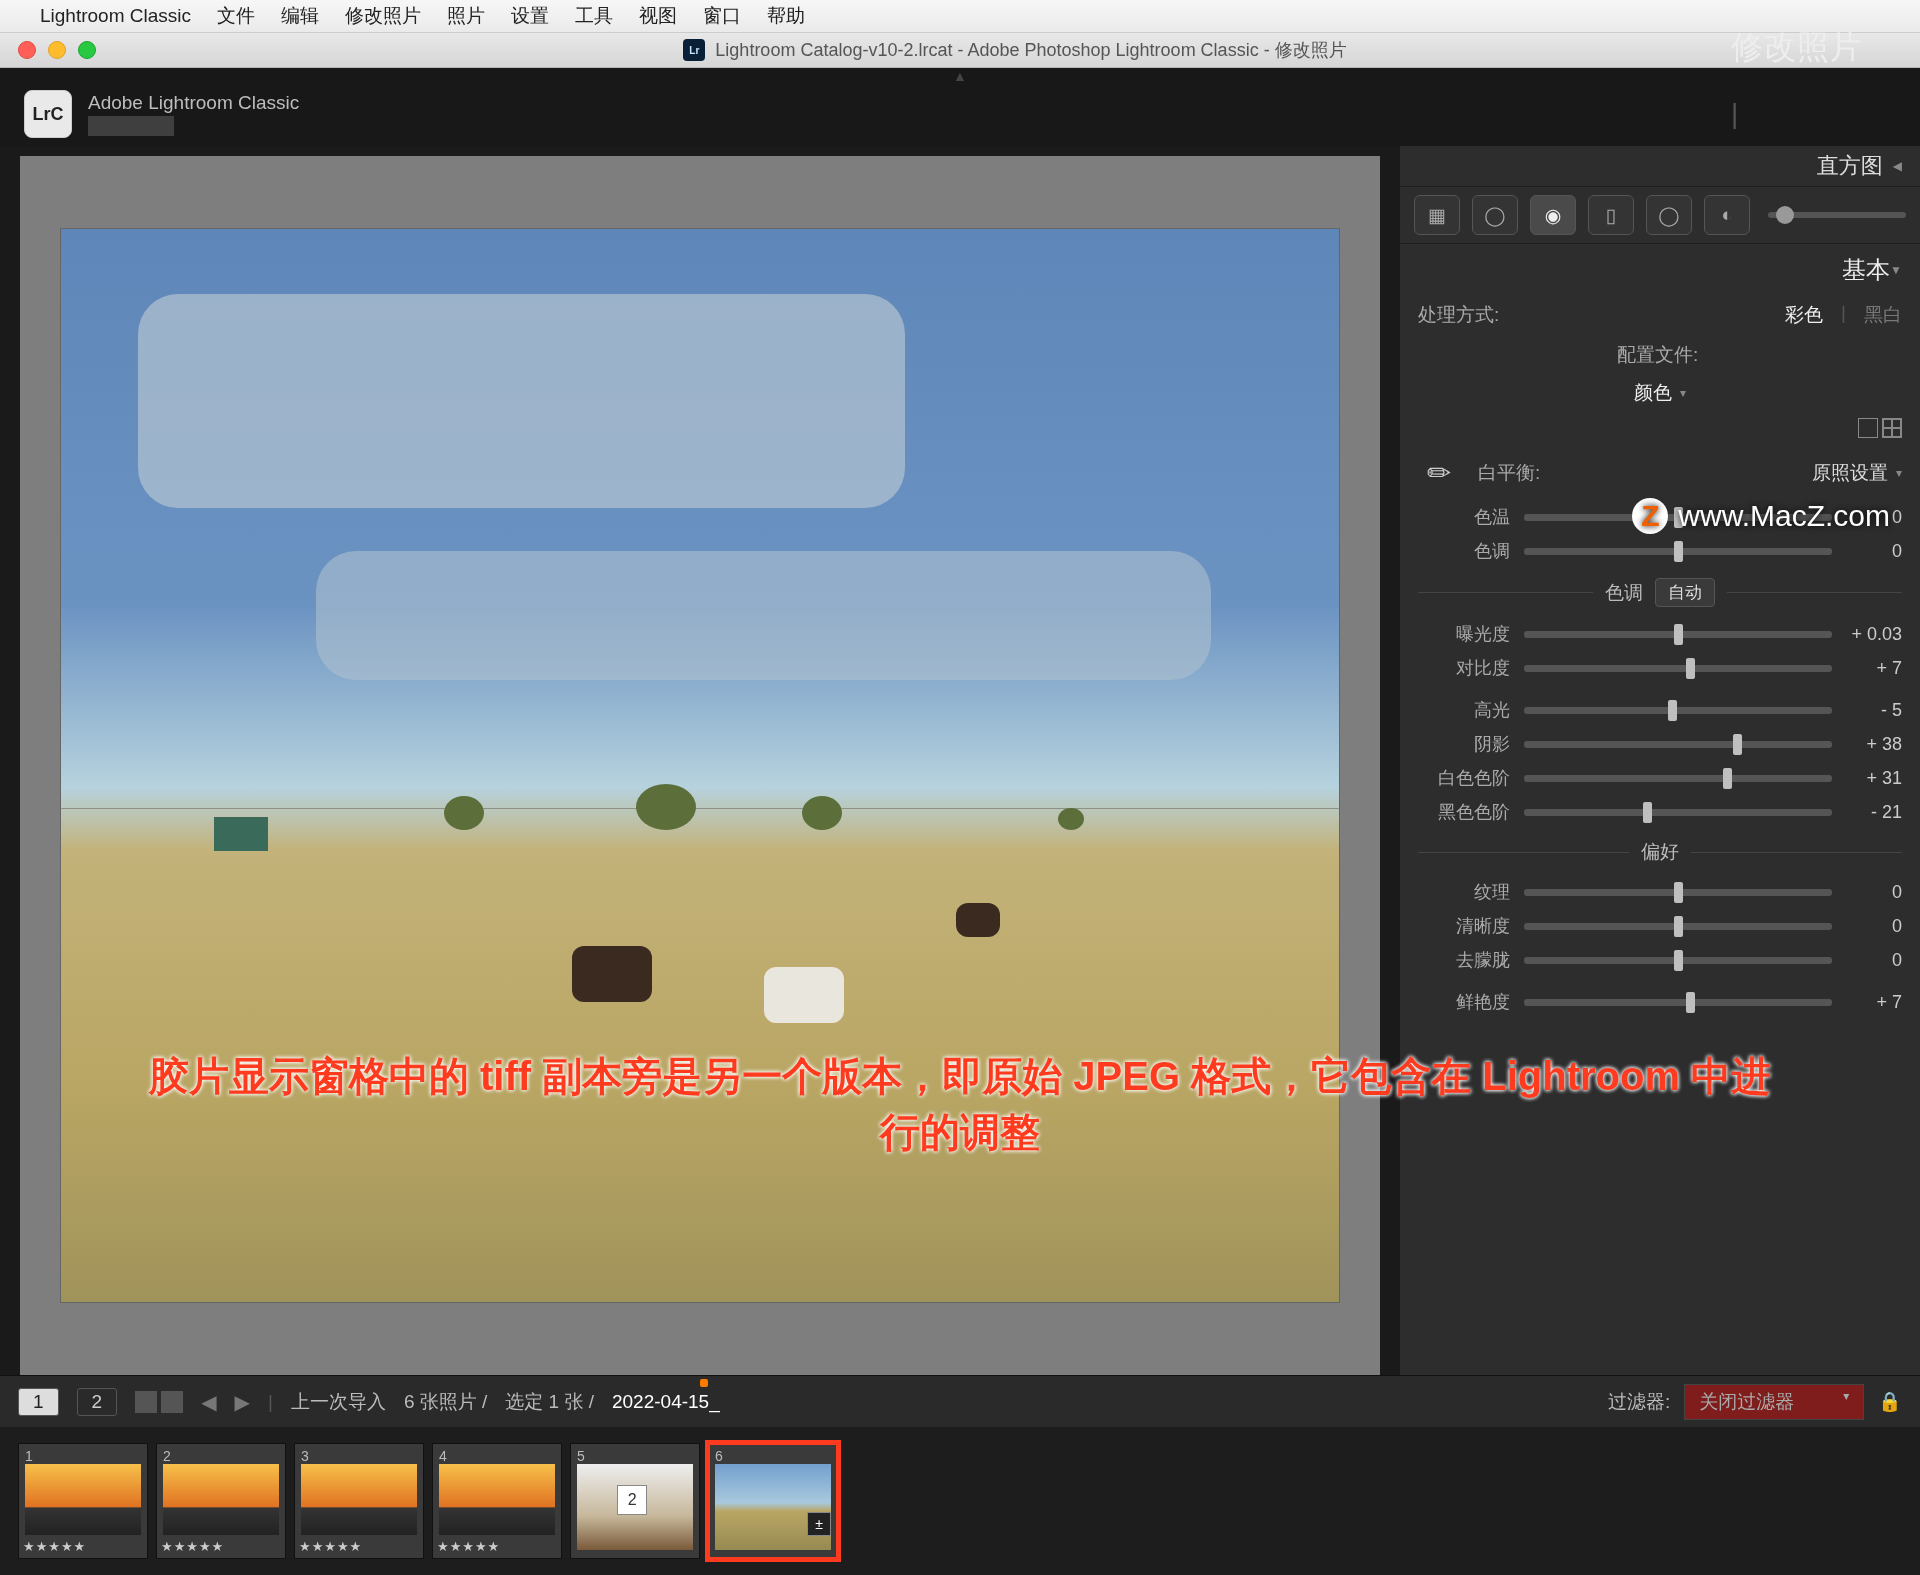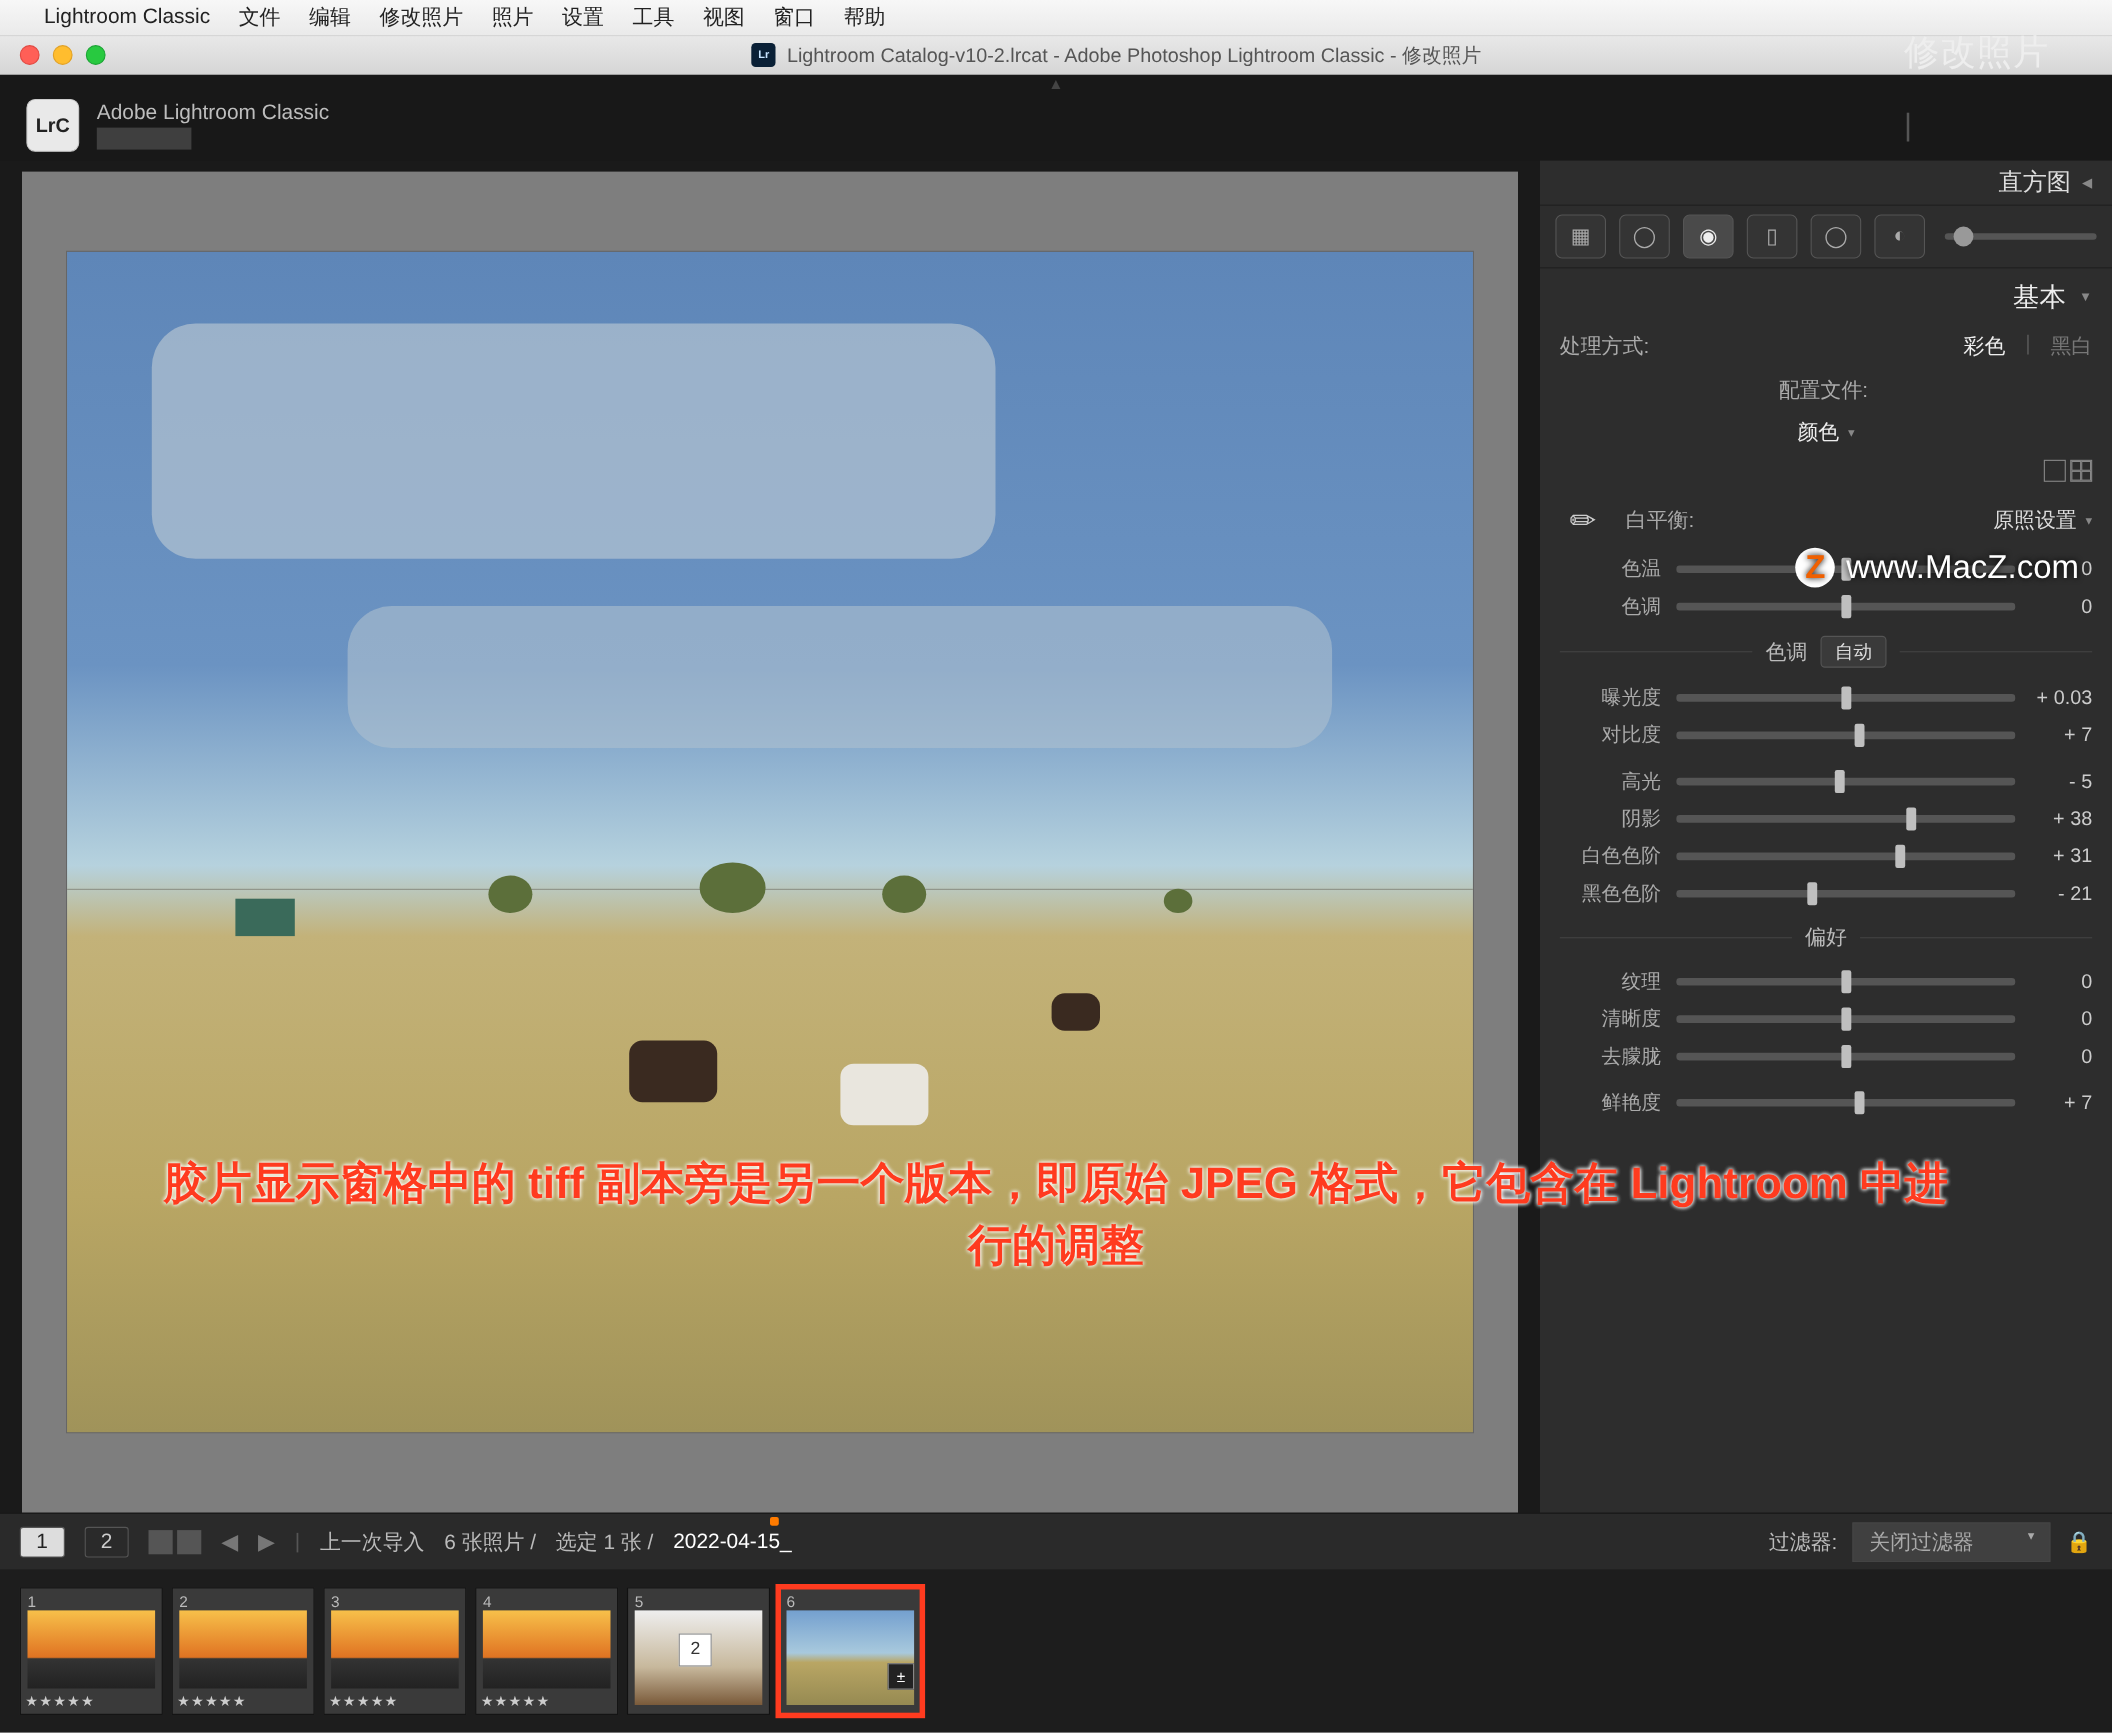--- a/index.html
+++ b/index.html
@@ -55,21 +55,21 @@
   .right-panel{width:520px;background:#2d2d2d;display:flex;flex-direction:column;font-size:19px;}
   .panel-header,.panel-section{border-bottom:1px solid #1f1f1f;}
   .panel-header{display:flex;align-items:center;justify-content:flex-end;height:41px;padding:0 18px;gap:10px;color:#ddd;font-size:22px;}
   .tri{font-size:12px;color:#888;}
   .tool-row{display:flex;gap:12px;align-items:center;padding:8px 14px;border-bottom:1px solid #1f1f1f;}
   .tl{width:46px;height:40px;border:1px solid #555;border-radius:6px;display:flex;align-items:center;justify-content:center;color:#aaa;background:#343434;}
   .tl.active{background:#4a4a4a;color:#eee;}
   .mask-slider{flex:1;height:6px;background:#555;border-radius:3px;position:relative;margin-left:6px;}
   .mask-knob{position:absolute;left:6%;top:-6px;width:18px;height:18px;border-radius:50%;background:#999;}
 
-  .section-title{display:flex;justify-content:flex-end;align-items:center;padding:10px 18px;color:#eee;font-size:24px;gap:12px;}
+  .section-title{display:flex;justify-content:flex-end;align-items:center;padding:10px 18px;color:#eee;font-size:24px;}
   .row{display:flex;align-items:center;padding:6px 18px;gap:12px;}
   .label{color:#aaa;min-width:86px;}
   .toggle-group{margin-left:auto;display:flex;gap:18px;}
   .toggle-group span{color:#777;}
   .toggle-group .on{color:#eee;}
   .divider-title{display:flex;align-items:center;color:#bbb;padding:10px 18px;gap:12px;}
   .divider-title::before,.divider-title::after{content:"";flex:1;height:1px;background:#444;}
   .auto-btn{margin-left:auto;background:#3a3a3a;border:1px solid #555;border-radius:4px;padding:2px 12px;color:#ddd;font-size:17px;}
 
   .slider-row{display:flex;align-items:center;padding:5px 18px;font-size:18px;color:#aaa;}
@@ -98,21 +98,21 @@
 
   
   .lower-toolbar{height:52px;background:#2a2a2a;border-top:1px solid #111;display:flex;align-items:center;padding:0 18px;gap:18px;color:#bbb;font-size:19px;}
   .page-btn{border:1px solid #555;padding:2px 14px;border-radius:3px;color:#ccc;}
   .page-btn.on{background:#ddd;color:#222;}
   .grid-toggle{display:flex;gap:4px;}
   .gt{width:22px;height:22px;background:#555;}
   .arrow{color:#777;font-size:20px;}
   .lt-sep{color:#555;}
   .filter-wrap{margin-left:auto;display:flex;align-items:center;gap:14px;}
-  .filter-select{background:#404040;border:1px solid #444;padding:4px 14px;width:180px;color:#aaa;display:flex;justify-content:space-between;}
+  .filter-select{background:#7f1d1d;border:1px solid #444;padding:4px 14px;width:180px;color:#aaa;display:flex;justify-content:space-between;}
   .lock{color:#888;}
 
   
   .filmstrip{height:148px;background:#1d1d1d;display:flex;align-items:center;padding:6px 18px;gap:8px;}
   .thumb{width:130px;height:116px;background:#3a3a3a;border:1px solid #111;position:relative;display:flex;flex-direction:column;justify-content:space-between;padding:4px;}
   .thumb .num{color:#bbb;font-size:14px;position:absolute;top:4px;left:6px;}
   .thumb .img{flex:1;margin:16px 2px 4px 2px;}
   .thumb .stars{color:#ccc;font-size:13px;letter-spacing:1px;}
   .sunset{background:linear-gradient(#f7c04a,#e07322 60%,#333 62%,#222);}
   .roomimg{background:linear-gradient(#eee,#c7b89c 60%,#7a5a3a);}

